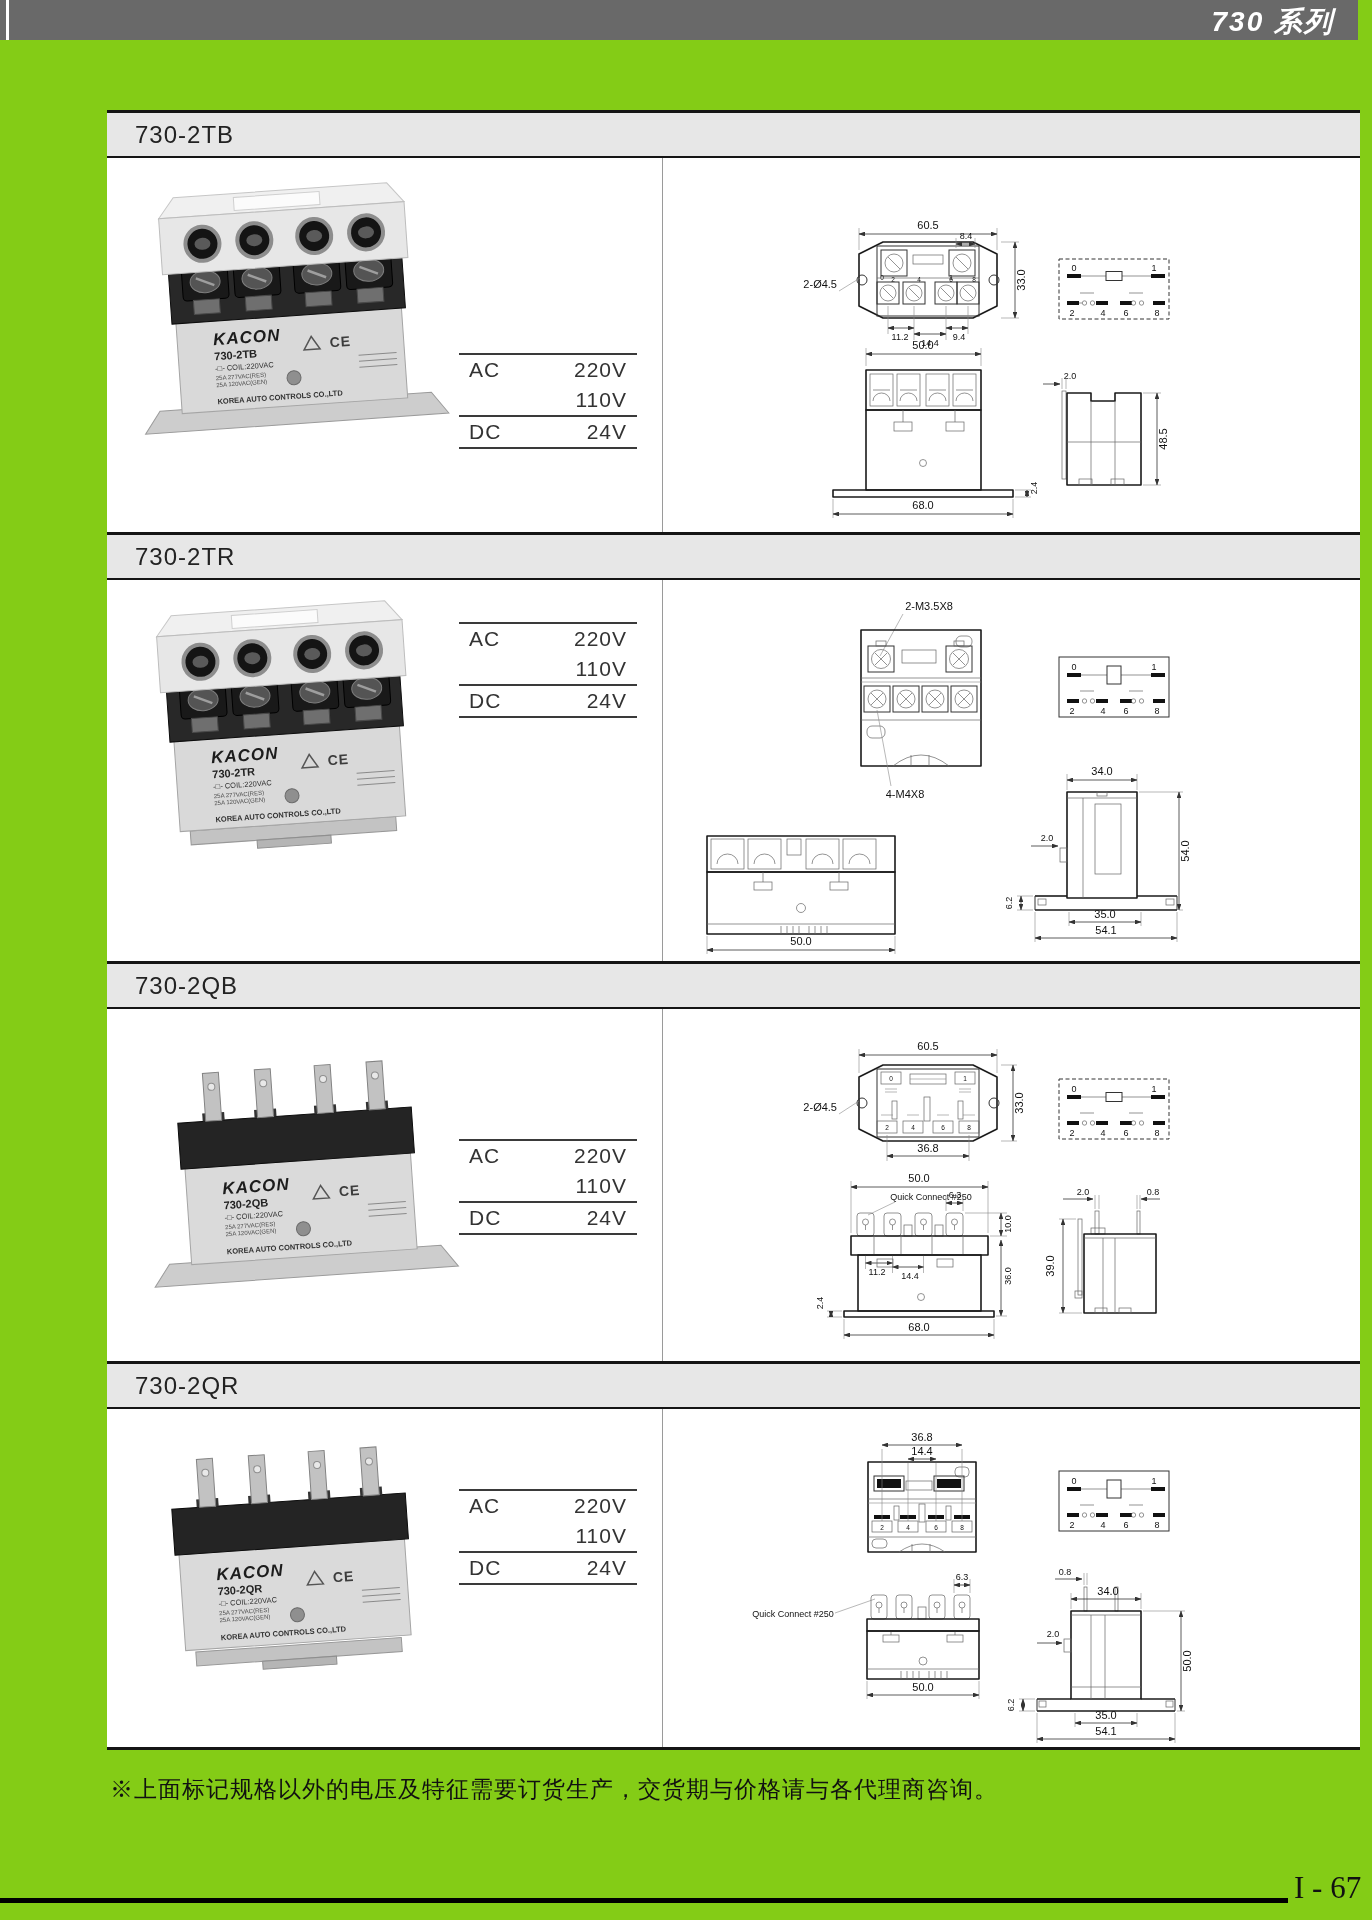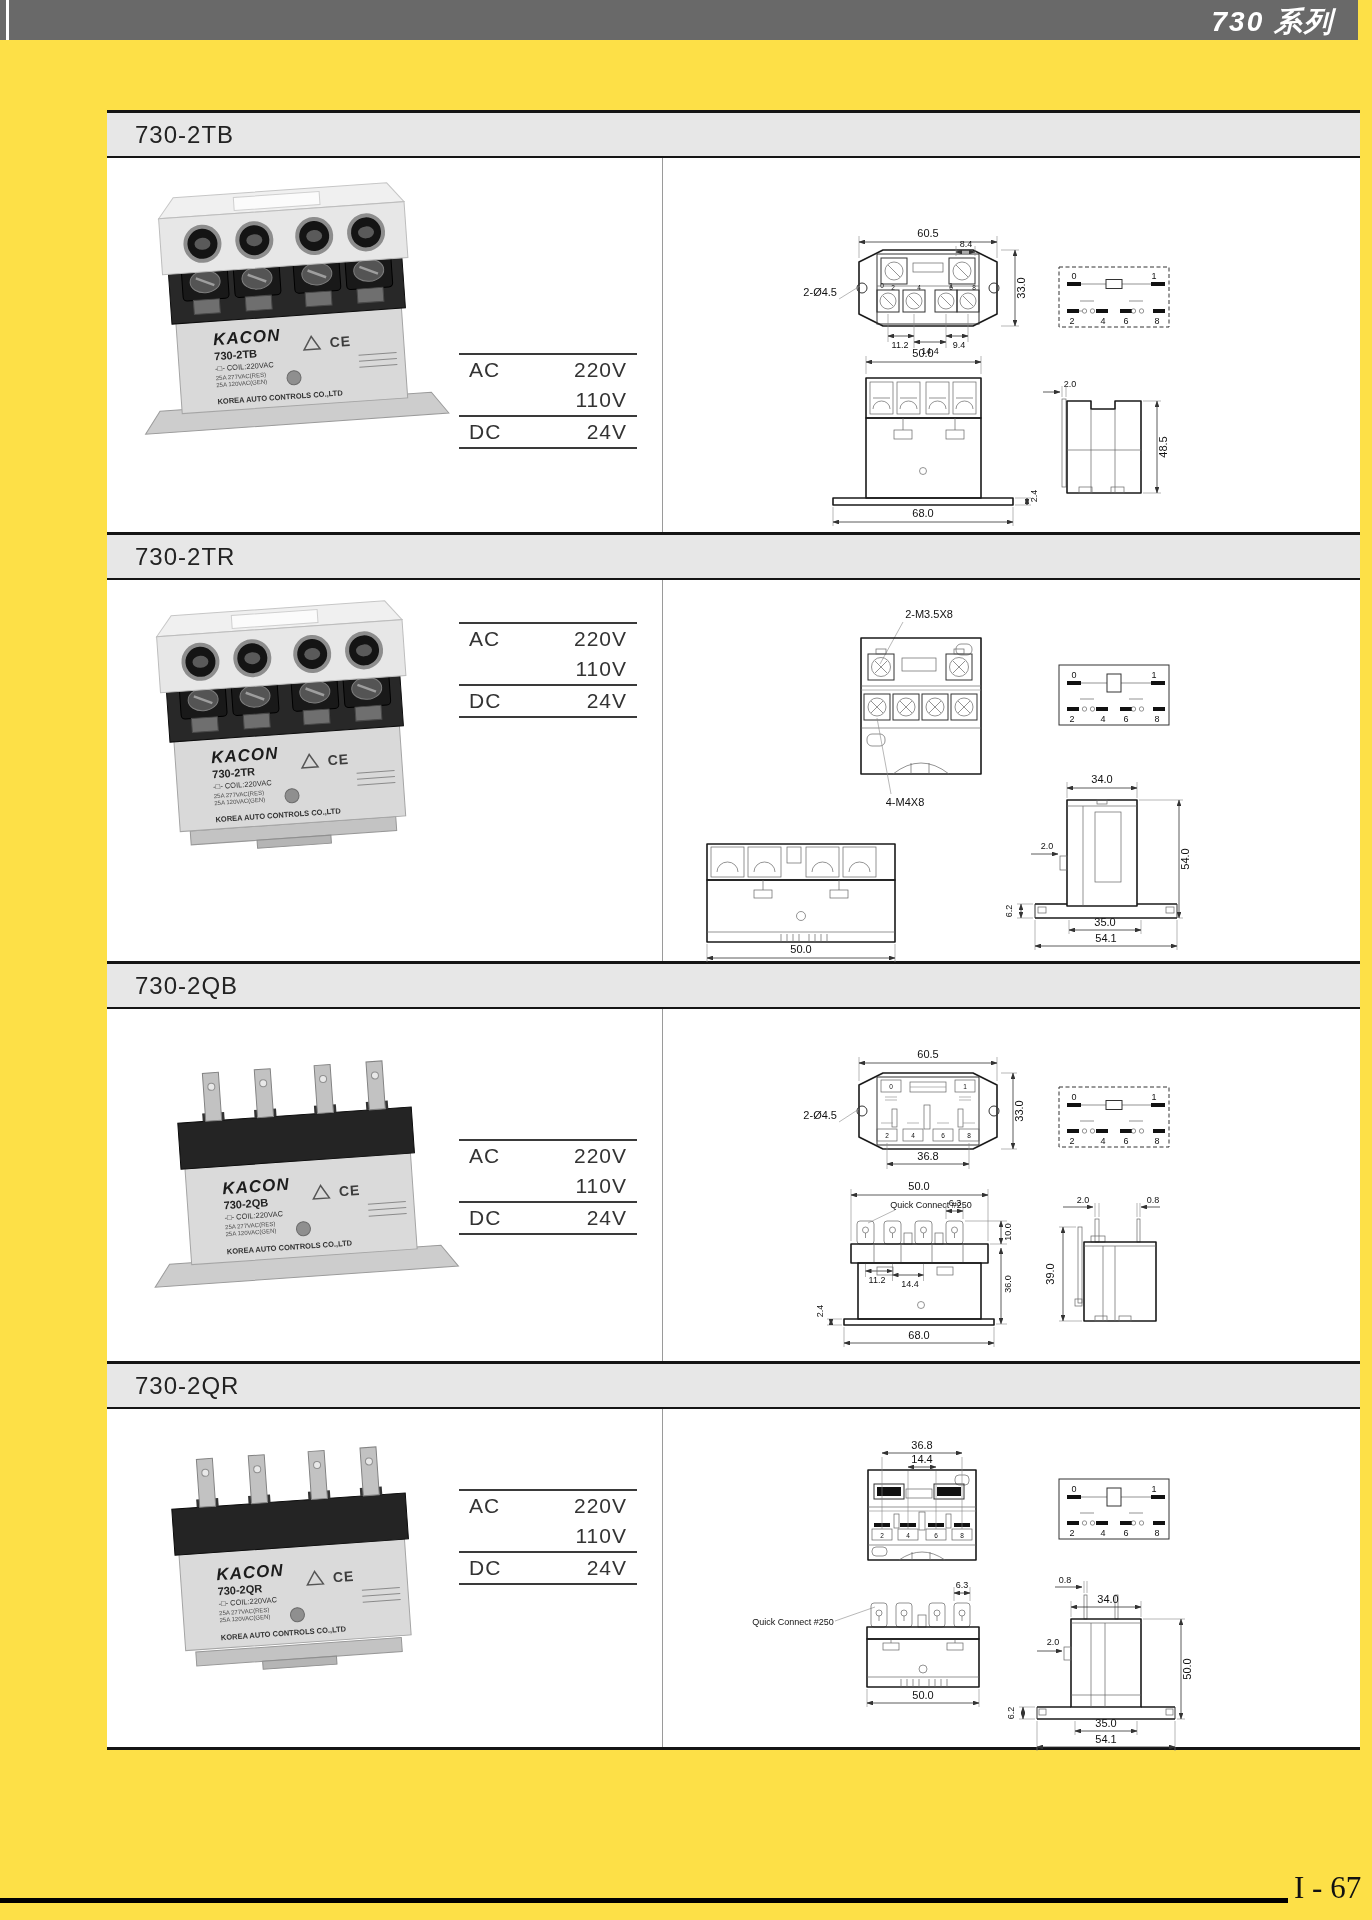--- a/index.html
+++ b/index.html
@@ -1,37 +1,37 @@
 <!DOCTYPE html>
 <html><head>
 <meta charset="utf-8">
 <style>
   *{margin:0;padding:0;box-sizing:border-box}
   html,body{background:#fff}
-  .page{position:relative;width:1372px;height:1920px;background:#fde047;font-family:"Liberation Sans",sans-serif;overflow:hidden}
+  .page{position:relative;width:1372px;height:1920px;background:#84cc16;font-family:"Liberation Sans",sans-serif;overflow:hidden}
   
   .hdr{position:absolute;top:0;left:0;width:1358px;height:40px;background:#696969}
   .hdr .stripe{position:absolute;left:6px;top:0;width:3px;height:40px;background:#fff}
   .hdr .ser{position:absolute;right:24px;top:3px;color:#fff;font-size:28px;font-weight:bold;font-style:italic;letter-spacing:2px}
   
   .content{position:absolute;left:107px;top:110px;width:1253px}
   .band{height:48px;background:#e7e7e7;border-top:3px solid #151515;border-bottom:2px solid #151515;display:flex;align-items:center}
   .band span{font-size:24px;color:#222;letter-spacing:1px;padding-left:28px}
   .body{position:relative;background:#fff}
   #b1{height:374px}#b2{height:381px}#b3{height:352px}#b4{height:341px;border-bottom:3px solid #151515}
   .divider{position:absolute;left:555px;top:0;bottom:0;width:1px;background:#9a9a9a}
   .photo{position:absolute}
   .ph1{left:16px;top:14px}.ph2{left:14px;top:10px}.ph3{left:26px;top:30px}.ph4{left:20px;top:16px}
   .vtable{position:absolute;left:352px;width:178px}
   .vt1{top:195px}.vt2{top:42px}.vt3{top:130px}.vt4{top:80px}
   .vrow{display:flex;font-size:21px;color:#333;padding:3px 10px 3px 10px}
   .vlab{letter-spacing:1px}
   .vval{margin-left:auto;letter-spacing:1px}
   .vln{border-top:2px solid #3a3a3a}
-  .drw{position:absolute;left:556px;top:8px}
+  .drw{position:absolute;left:556px;top:0}
   
   svg .oln{fill:none;stroke:#1a1a1a;stroke-width:1.6;stroke-linejoin:round}
   svg .mid{fill:none;stroke:#333;stroke-width:1}
   svg .thin{fill:none;stroke:#666;stroke-width:.7}
   svg .ext{fill:none;stroke:#888;stroke-width:.6}
   svg .dim{fill:none;stroke:#333;stroke-width:.8}
   svg .dash{stroke-dasharray:4 2.5}
   svg .bar{fill:#111}
   svg .dt{font:11px "Liberation Sans",sans-serif;fill:#111;text-anchor:middle}
   svg .dts{font:9px "Liberation Sans",sans-serif;fill:#111;text-anchor:middle}
@@ -970,16 +970,17 @@
               <line class="dim" x1="374" y1="330" x2="512" y2="330" marker-start="url(#a4)" marker-end="url(#a4)"></line>
               <text class="dt" x="443" y="326">54.1</text>
             </g>
           </svg>
         </div>
       </div>
     </section>
 
   </div>
 
+  <div class="footnote">※上面标记规格以外的电压及特征需要订货生产，交货期与价格请与各代理商咨询。</div>
   <div class="bottomrule"></div>
   <div class="pagenum">I - 67</div>
 
 </div>
 
 </body></html>

